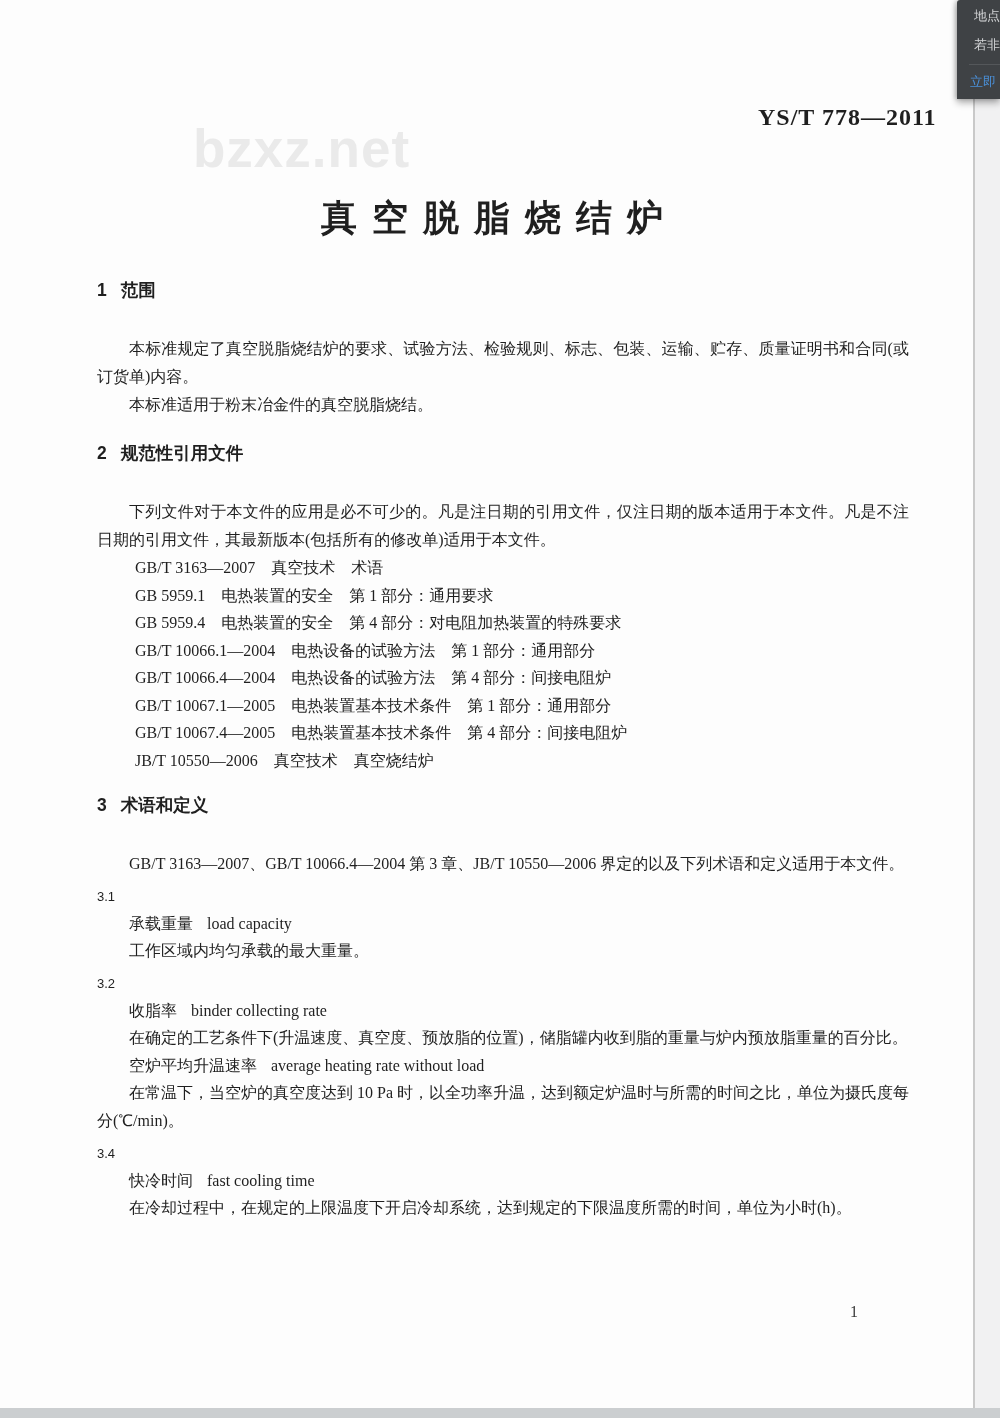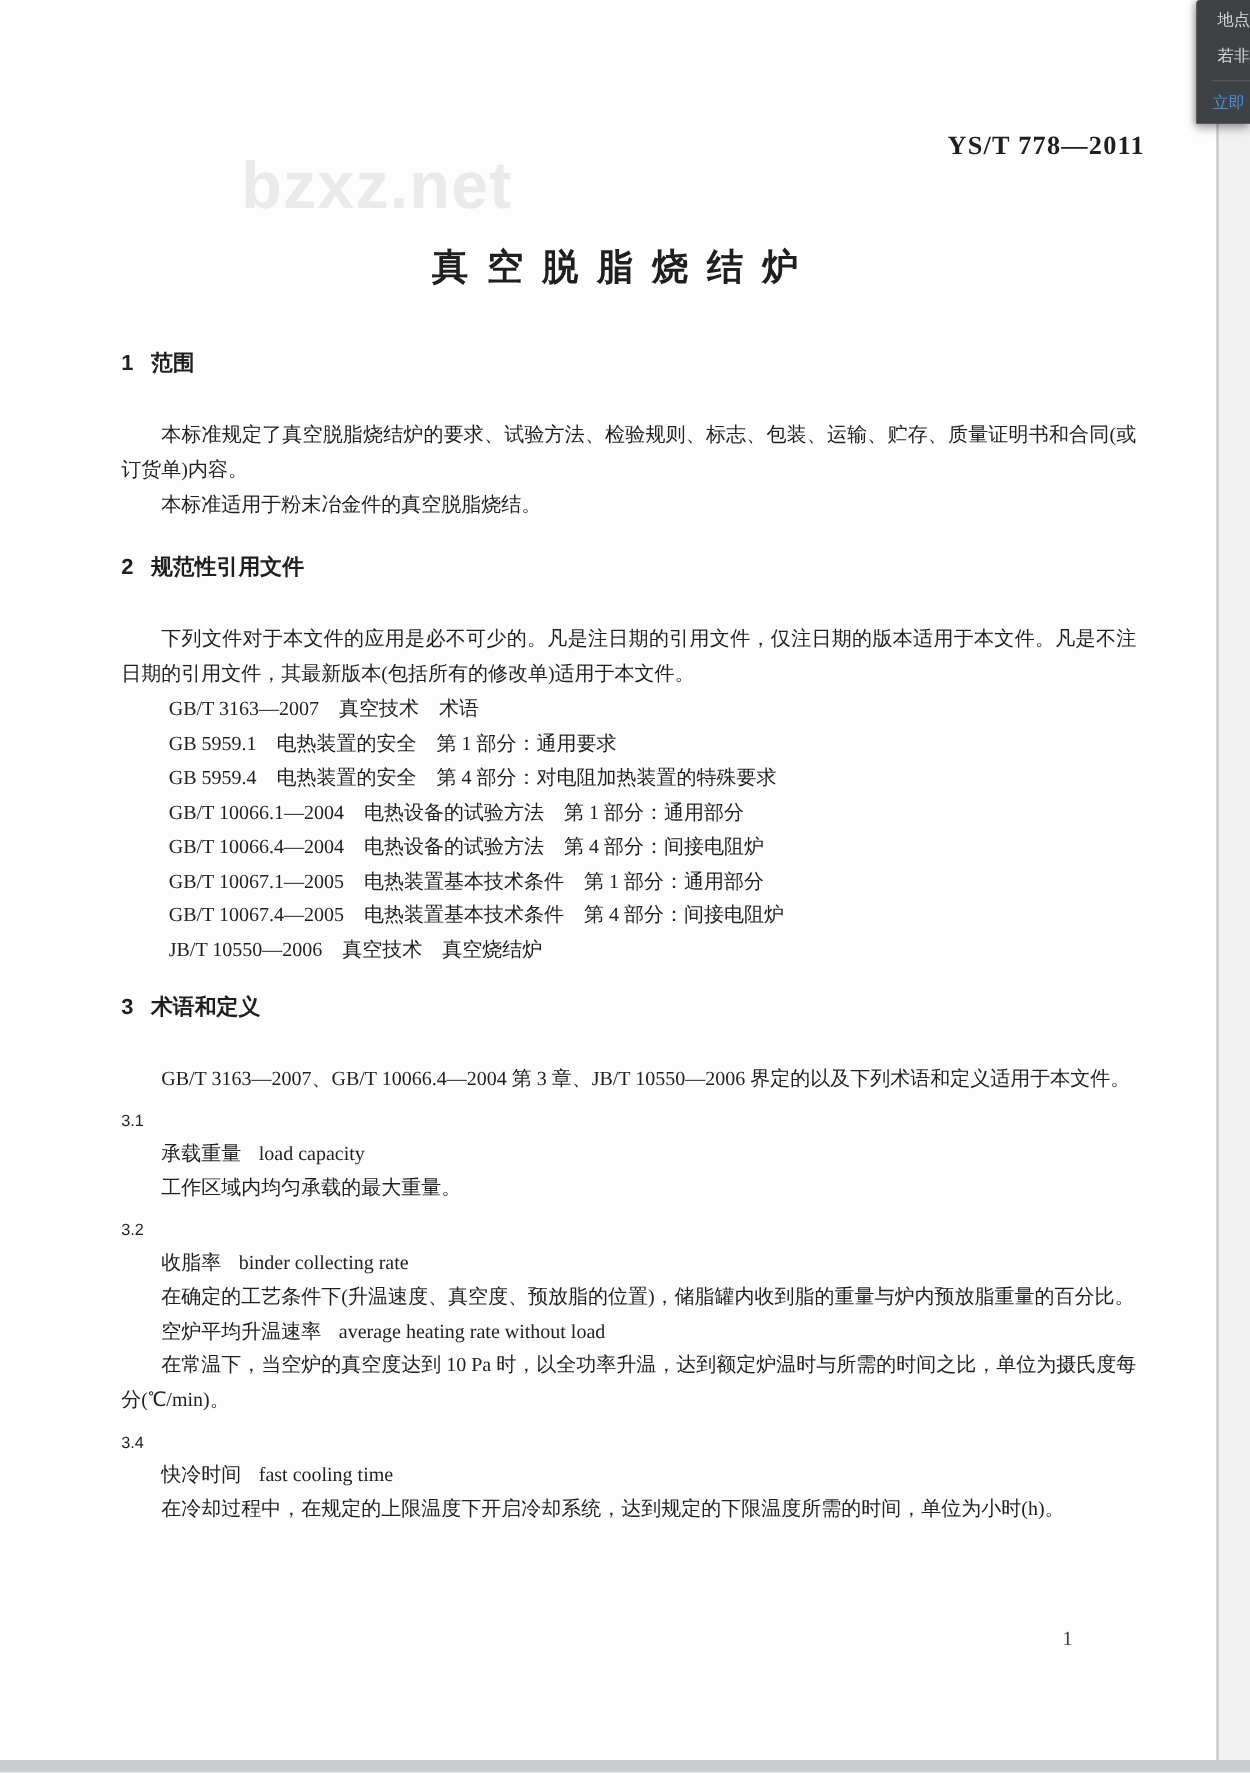--- a/index.html
+++ b/index.html
@@ -22,35 +22,35 @@
     width: 2px; height: 1310px;
     background: #c9c9c9;
   }
   .bottom-strip {
     position: absolute; left: 0; top: 1408px;
     width: 1000px; height: 10px;
     background: #cbced0;
   }
   .doc-code {
     position: absolute; left: 758px; top: 104px;
-    font-size: 21px; font-weight: bold;
+    font-size: 24px; font-weight: bold;
     letter-spacing: 1px;
   }
   .watermark {
     position: absolute; left: 193px; top: 118px;
     font-family: "Liberation Sans", sans-serif;
     font-weight: bold; font-size: 53px;
     color: #eaeaea; letter-spacing: 1px;
     user-select: none; z-index: 0;
   }
   .doc-title {
     position: absolute; left: 0; top: 194px;
     width: 974px; text-align: center;
     font-family: "Liberation Sans", sans-serif;
-    font-size: 29px; font-weight: bold;
+    font-size: 36px; font-weight: bold;
     letter-spacing: 15px; padding-left: 25px;
     z-index: 1;
   }
   .page-content {
     position: absolute; left: 97px; top: 278px;
     width: 812px; font-size: 16px; z-index: 1;
   }
   .clause-heading {
     font-family: "Liberation Sans", sans-serif;
     font-size: 17.5px; font-weight: bold;

